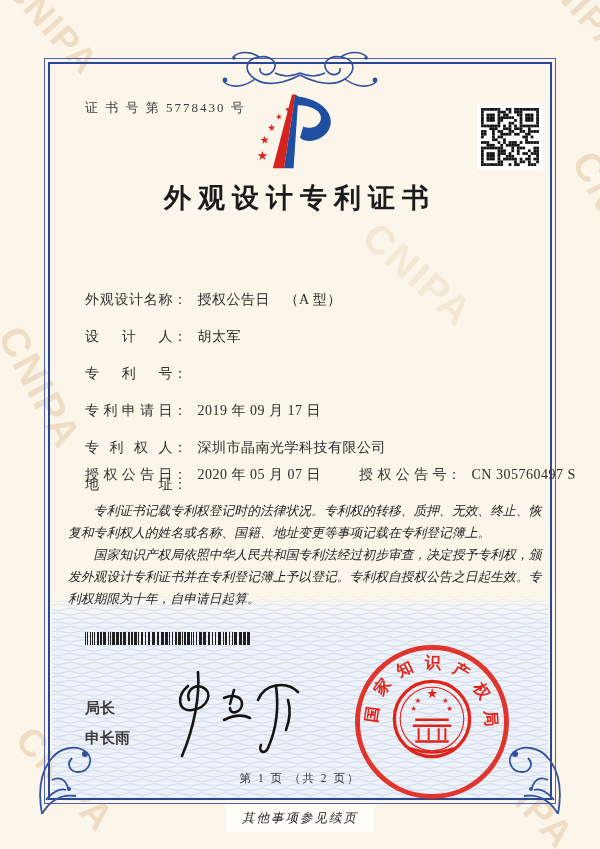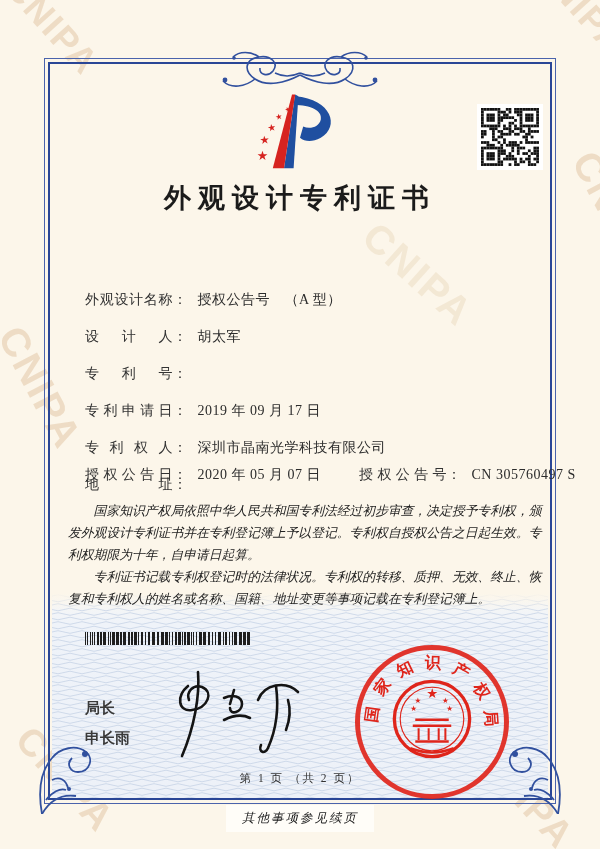--- a/index.html
+++ b/index.html
@@ -141,20 +141,21 @@
   </svg>
   <svg class="orn-br" width="62" height="72" viewBox="0 0 62 72">
     <g stroke="#31509e" fill="none" stroke-width="1.8">
       <path d="M6,72 C2,50 4,30 16,16 C24,6 40,2 50,10 C58,16 54,30 42,30 C34,30 30,22 36,16"></path>
       <path d="M6,72 C14,58 26,52 40,54 M16,38 C24,34 30,38 32,46 M10,58 C16,50 24,46 30,48"></path>
       <circle cx="49" cy="12" r="3" fill="#31509e" stroke="none"></circle>
       <circle cx="33" cy="47" r="2" fill="#31509e" stroke="none"></circle>
     </g>
   </svg>
 
+  <div class="certno">证 书 号 第 5778430 号</div>
 
   <svg class="logo" width="96" height="86" viewBox="0 0 120 104">
     <path d="M54,6 C100,10 110,44 86,58 C75,64 66,63 60,58 L64,44 C73,48 84,44 86,35 C88,24 74,17 52,17 Z" fill="#1f4fa0"></path>
     <polygon points="54,4 58,6 52,96 40,96" fill="#1f4fa0"></polygon>
     <polygon points="50,4 54,4 40,96 26,96" fill="#d6231f"></polygon>
     <text x="42" y="26" font-size="8" fill="#d6231f" transform="rotate(-18 42 26)">★</text>
     <text x="30" y="36" font-size="10" fill="#d6231f" transform="rotate(-14 30 36)">★</text>
     <text x="20" y="50" font-size="12" fill="#d6231f" transform="rotate(-10 20 50)">★</text>
     <text x="10" y="66" font-size="14" fill="#d6231f" transform="rotate(-6 10 66)">★</text>
     <text x="6" y="86" font-size="16" fill="#d6231f">★</text>
@@ -404,21 +405,21 @@
         <rect x="55.199999999999996" y="49.67999999999999" width="2.76" height="2.76" fill="#111"></rect>
         <rect x="55.199999999999996" y="52.44" width="2.76" height="2.76" fill="#111"></rect>
       </svg></div>
 
   <div class="title">外观设计专利证书</div>
 
   <div class="fields">
     <div class="frow">
       <span class="flabel">外观设计名称</span>
         <span class="colon">：</span>
-      <span class="fvalue">授权公告号　（A 型）</span>
+      <span class="fvalue">授权公告日　（A 型）</span>
     </div>
     <div class="frow">
       <span class="flabel">设计人</span>
         <span class="colon">：</span>
       <span class="fvalue">胡太军</span>
     </div>
     <div class="frow">
       <span class="flabel">专利号</span>
         <span class="colon">：</span>
     </div>
@@ -445,22 +446,22 @@
       <span class="fvalue">2020 年 05 月 07 日</span>
     </span>
     <span class="pair">
       <span class="flabel">授权公告号</span>
         <span class="colon">：</span>
       <span class="fvalue">CN 305760497 S</span>
     </span>
   </div>
 
   <div class="paras">
+    <p>专利证书记载专利权登记时的法律状况。专利权的转移、质押、无效、终止、恢复和专利权人的姓名或名称、国籍、地址变更等事项记载在专利登记簿上。</p>
     <p>国家知识产权局依照中华人民共和国专利法经过初步审查，决定授予专利权，颁发外观设计专利证书并在专利登记簿上予以登记。专利权自授权公告之日起生效。专利权期限为十年，自申请日起算。</p>
-    <p>专利证书记载专利权登记时的法律状况。专利权的转移、质押、无效、终止、恢复和专利权人的姓名或名称、国籍、地址变更等事项记载在专利登记簿上。</p>
   </div>
 
   <div class="barcode" id="barcode">
       <span style="width: 1px; margin-right: 1px;"></span>
       <span style="width: 1px; margin-right: 2px;"></span>
       <span style="width: 1px; margin-right: 1px;"></span>
       <span style="width: 1px; margin-right: 1px;"></span>
       <span style="width: 1px; margin-right: 2px;"></span>
       <span style="width: 2px; margin-right: 1px;"></span>
       <span style="width: 2px; margin-right: 1px;"></span>

